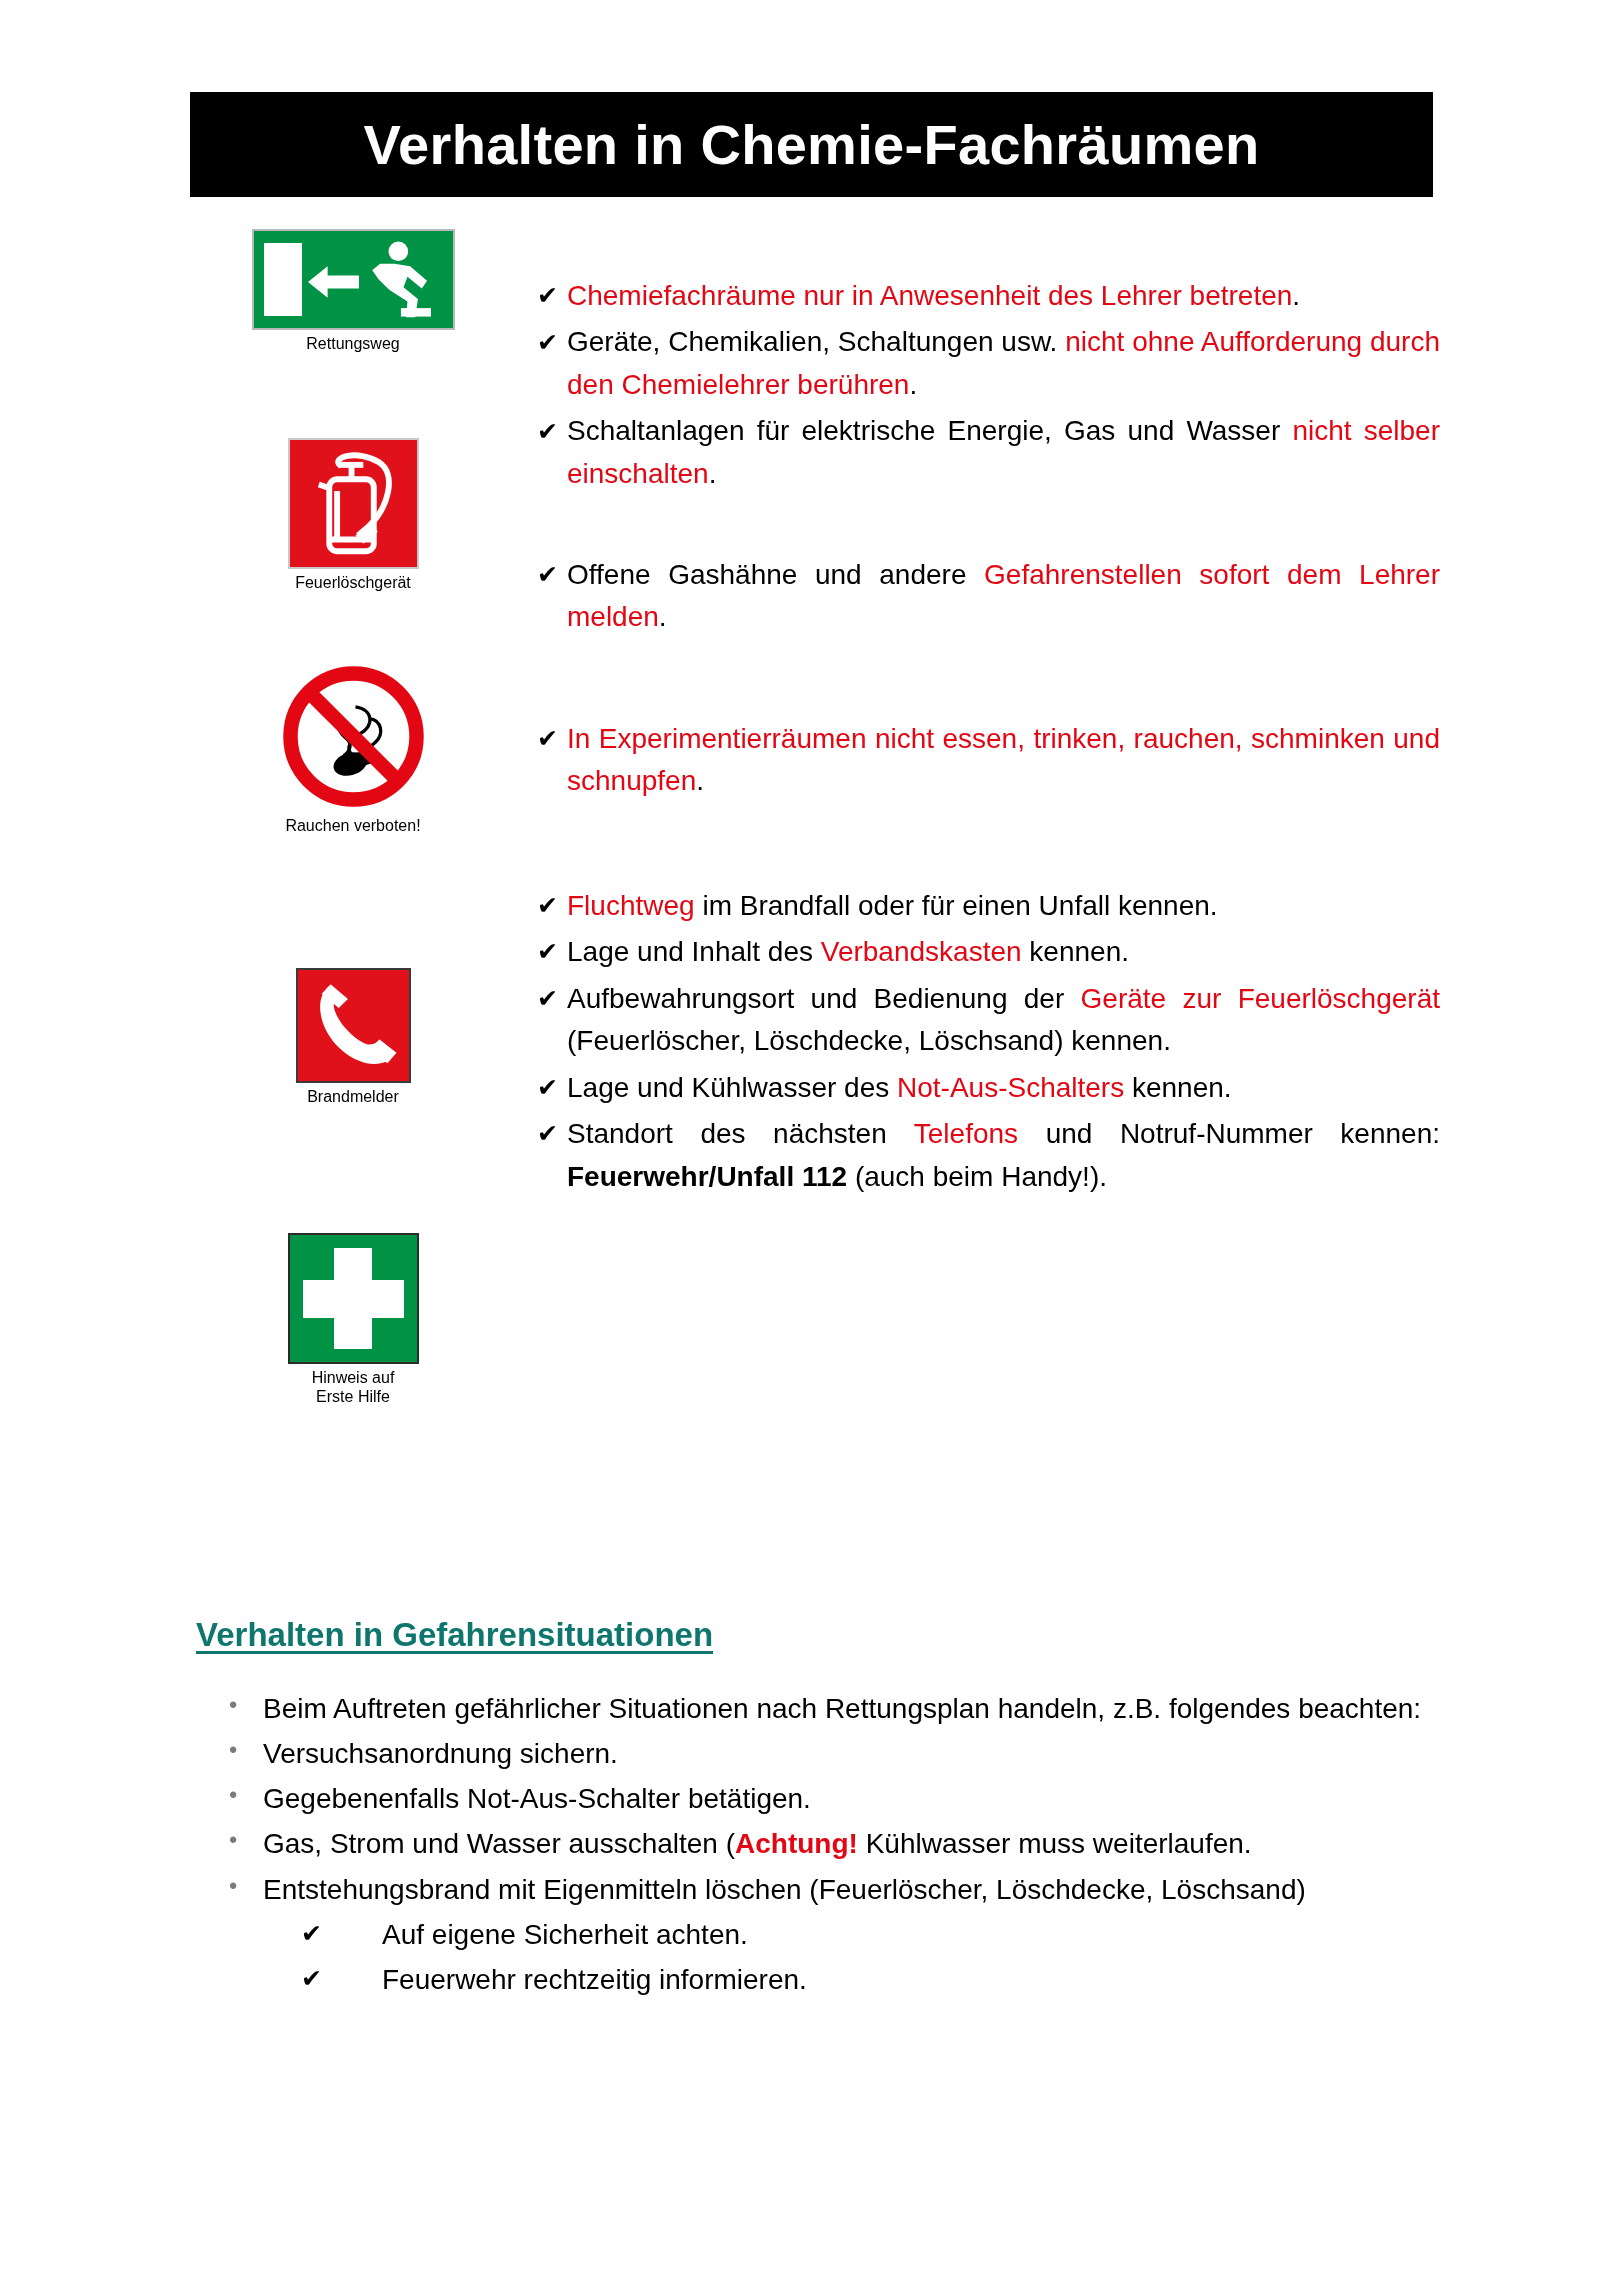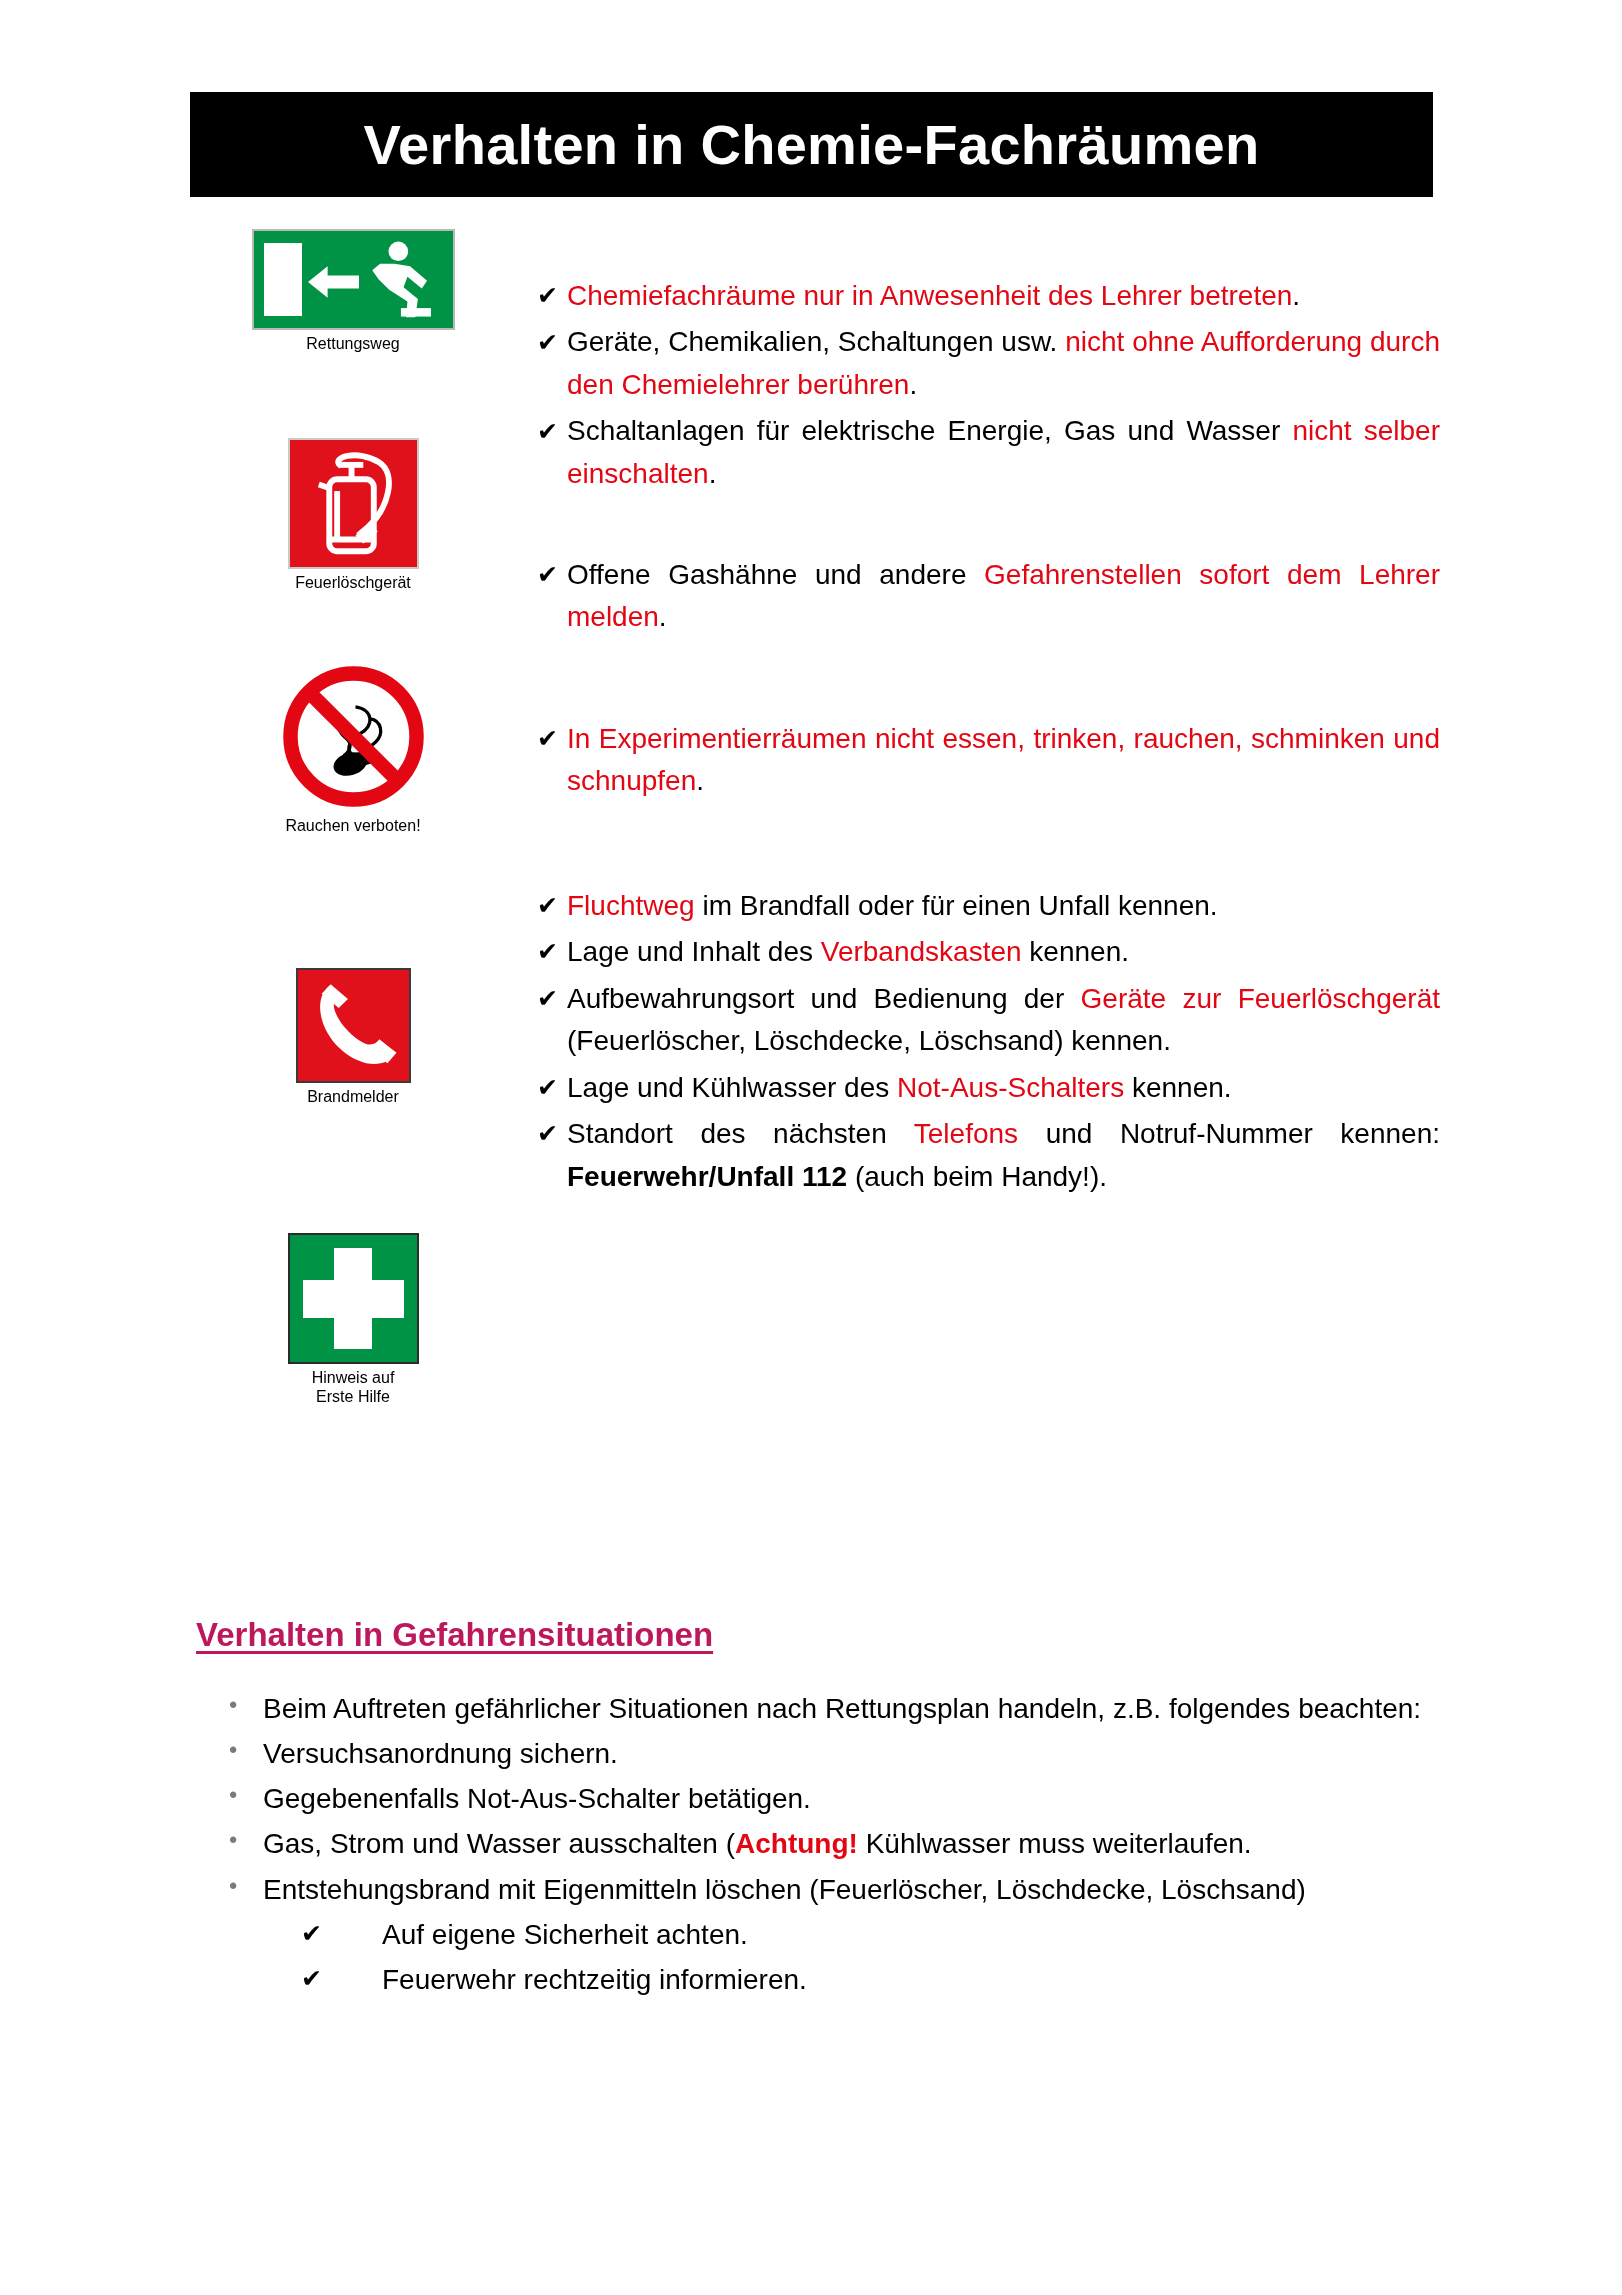--- a/index.html
+++ b/index.html
@@ -180,21 +180,21 @@
 
   
   .section-heading {
     position: absolute;
     left: 196px;
     top: 1616px;
     font-size: 33px;
     font-weight: bold;
     text-decoration: underline;
     text-underline-offset: 5.2px;
-    color: #be185d;
+    color: #0f766e;
     font-family: "Liberation Sans", sans-serif;
   }
 
   .danger-list {
     position: absolute;
     left: 229px;
     top: 1688px;
     width: 1211px;
   }
   .danger-item {

